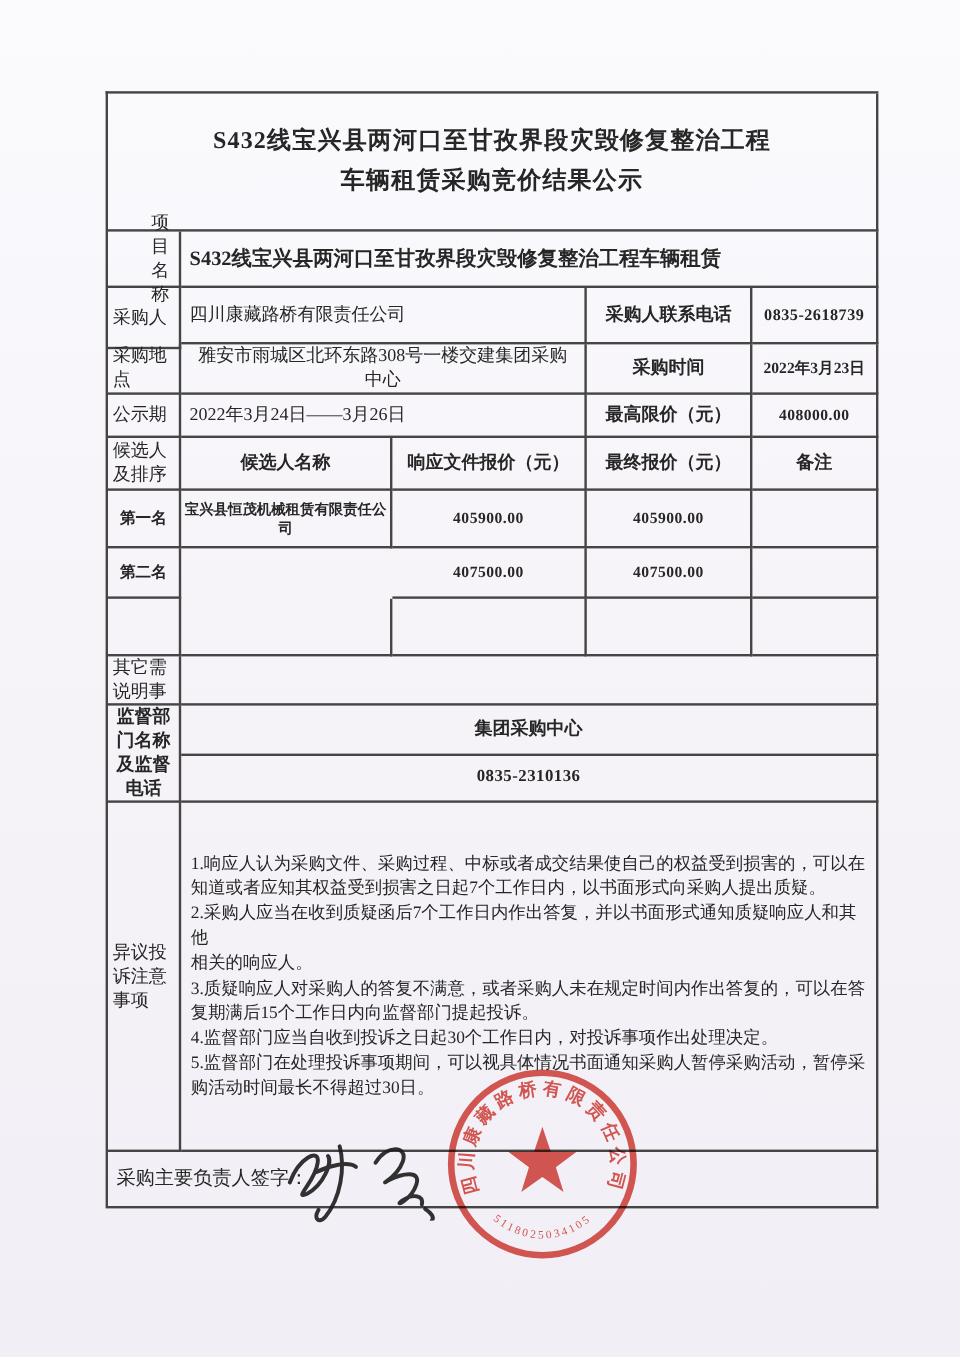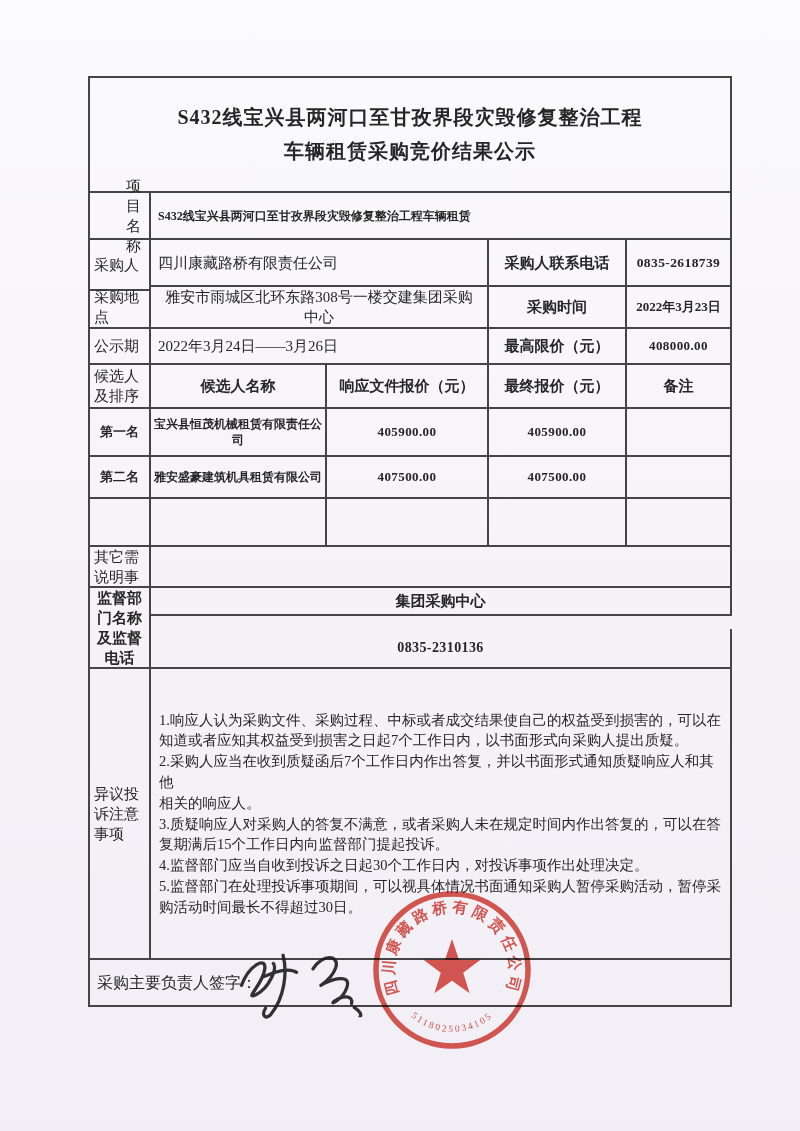--- a/index.html
+++ b/index.html
@@ -39,21 +39,21 @@
 </style>
 </head>
 <body>
 
 <div class="doc-table">
 
   <div class="cell title-cell pre" style="left:0;top:0;width:642px;height:115px;">S432线宝兴县两河口至甘孜界段灾毁修复整治工程
 车辆租赁采购竞价结果公示</div>
 
   <div class="cell left" style="left:0;top:115px;width:61px;height:47px;padding-left:36px;">项目名称</div>
-  <div class="cell leftpad bold" style="left:61px;top:115px;width:581px;height:47px;font-size:12px;">S432线宝兴县两河口至甘孜界段灾毁修复整治工程车辆租赁</div>
+  <div class="cell leftpad bold" style="left:61px;top:115px;width:581px;height:47px;font-size:17px;">S432线宝兴县两河口至甘孜界段灾毁修复整治工程车辆租赁</div>
 
   <div class="cell left" style="left:0;top:162px;width:61px;height:51px;">采购人</div>
   <div class="cell leftpad" style="left:61px;top:162px;width:338px;height:47px;">四川康藏路桥有限责任公司</div>
   <div class="cell center" style="left:399px;top:162px;width:138px;height:47px;">采购人联系电话</div>
   <div class="cell center num" style="left:537px;top:162px;width:105px;height:47px;font-size:13.5px;">0835-2618739</div>
 
   <div class="cell left" style="left:0;top:209px;width:61px;height:42px;">采购地点</div>
   <div class="cell leftpad" style="left:61px;top:209px;width:338px;height:42px;text-align:center;">雅安市雨城区北环东路308号一楼交建集团采购中心</div>
   <div class="cell center" style="left:399px;top:209px;width:138px;height:42px;">采购时间</div>
   <div class="cell center" style="left:537px;top:209px;width:105px;height:42px;font-size:13px;">2022年3月23日</div>
@@ -69,36 +69,35 @@
   <div class="cell center" style="left:399px;top:287px;width:138px;height:44px;">最终报价（元）</div>
   <div class="cell center" style="left:537px;top:287px;width:105px;height:44px;">备注</div>
 
   <div class="cell center rank" style="left:0;top:331px;width:61px;height:48px;">第一名</div>
   <div class="cell center xs" style="left:61px;top:331px;width:176px;height:48px;">宝兴县恒茂机械租赁有限责任公司</div>
   <div class="cell center num" style="left:237px;top:331px;width:162px;height:48px;">405900.00</div>
   <div class="cell center num" style="left:399px;top:331px;width:138px;height:48px;">405900.00</div>
   <div class="cell center" style="left:537px;top:331px;width:105px;height:48px;"></div>
 
   <div class="cell center rank" style="left:0;top:379px;width:61px;height:42px;">第二名</div>
-  <div class="cell center xs" style="left:61px;top:379px;width:176px;height:42px;">雅安盛豪建筑机具租赁有限公司</div>
   <div class="cell center num" style="left:237px;top:379px;width:162px;height:42px;">407500.00</div>
   <div class="cell center num" style="left:399px;top:379px;width:138px;height:42px;">407500.00</div>
   <div class="cell center" style="left:537px;top:379px;width:105px;height:42px;"></div>
 
   <div class="cell center rank" style="left:0;top:421px;width:61px;height:48px;"></div>
   <div class="cell center xs" style="left:61px;top:421px;width:176px;height:48px;"></div>
   <div class="cell center num" style="left:237px;top:421px;width:162px;height:48px;"></div>
   <div class="cell center num" style="left:399px;top:421px;width:138px;height:48px;"></div>
   <div class="cell center" style="left:537px;top:421px;width:105px;height:48px;"></div>
 
   <div class="cell left" style="left:0;top:469px;width:61px;height:41px;">其它需说明事</div>
   <div class="cell leftpad" style="left:61px;top:469px;width:581px;height:41px;"></div>
 
   <div class="cell center" style="left:0;top:510px;width:61px;height:81px;padding:2px 2px;">监督部门名称及监督电话</div>
-  <div class="cell center" style="left:61px;top:510px;width:581px;height:28px;">集团采购中心</div>
+  <div class="cell center" style="left:61px;top:510px;width:581px;height:42px;">集团采购中心</div>
   <div class="cell center num" style="left:61px;top:551px;width:581px;height:40px;font-size:14px;">0835-2310136</div>
 
   <div class="cell left" style="left:0;top:591px;width:61px;height:291px;">异议投诉注意事项</div>
   <div class="cell objection-text pre" style="left:61px;top:591px;width:581px;height:291px;">1.响应人认为采购文件、采购过程、中标或者成交结果使自己的权益受到损害的，可以在
 知道或者应知其权益受到损害之日起7个工作日内，以书面形式向采购人提出质疑。
 2.采购人应当在收到质疑函后7个工作日内作出答复，并以书面形式通知质疑响应人和其他
 相关的响应人。
 3.质疑响应人对采购人的答复不满意，或者采购人未在规定时间内作出答复的，可以在答
 复期满后15个工作日内向监督部门提起投诉。
 4.监督部门应当自收到投诉之日起30个工作日内，对投诉事项作出处理决定。

